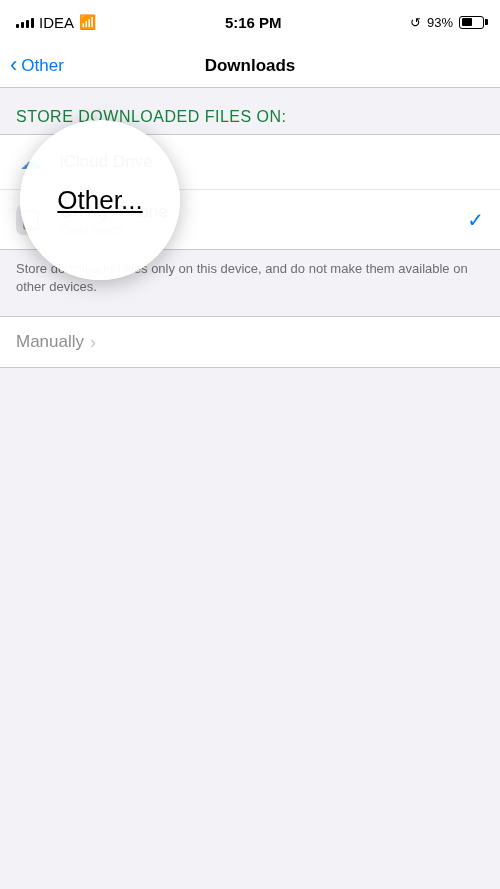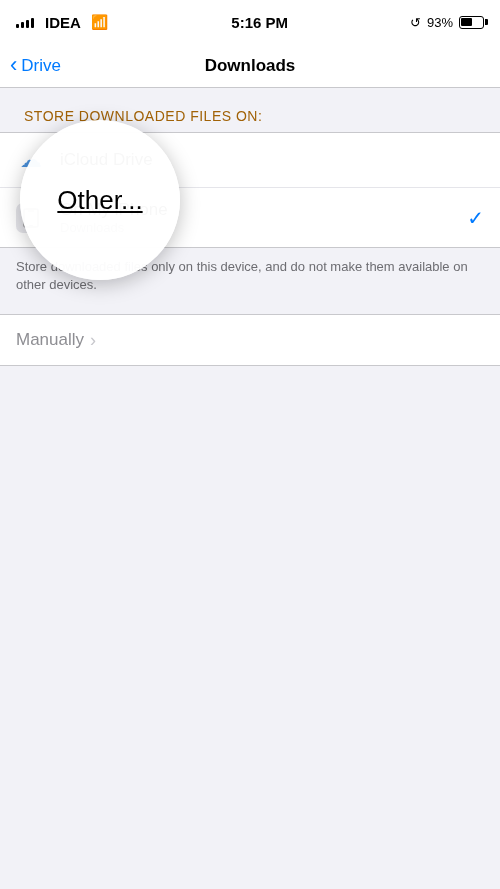--- a/index.html
+++ b/index.html
@@ -20,23 +20,23 @@
       justify-content: space-between;
       align-items: center;
       padding: 0 16px;
       height: 44px;
       background: #fff;
     }
 
     .status-left {
       display: flex;
       align-items: center;
-      gap: 11px;
+      gap: 5px;
       font-size: 15px;
-      font-weight: 700;
+      font-weight: 400;
     }
 
     .signal-bars {
       display: flex;
       align-items: flex-end;
       gap: 2px;
       height: 12px;
     }
 
     .signal-bar {
@@ -127,26 +127,25 @@
 
     .nav-title {
       font-size: 17px;
       font-weight: 600;
       color: #000;
     }
 
     
     .section-header {
       padding: 20px 16px 8px;
-      font-size: 14px;
+      font-size: 16px;
       font-weight: 400;
-      color: #a16207;
+      color: #15803d;
       letter-spacing: 0.5px;
       text-transform: uppercase;
-      margin-left: 8px;
     }
 
     
     .settings-list {
       background: #fff;
       border-top: 1px solid #c8c8cc;
       border-bottom: 1px solid #c8c8cc;
     }
 
     .settings-row {
@@ -268,21 +267,21 @@
       <div class="battery-icon">
         <div class="battery-fill"></div>
       </div>
     </div>
   </div>
 </div>
 
 <div class="nav-bar">
   <div class="nav-back">
     <span class="nav-back-chevron">‹</span>
-    <span>Drive</span>
+    <span>Other</span>
   </div>
   <span class="nav-title">Downloads</span>
 </div>
 
 <div class="section-header">
   <span>STORE DOWNLOADED FILES ON:</span>
 </div>
 
 <div class="settings-list">
 

